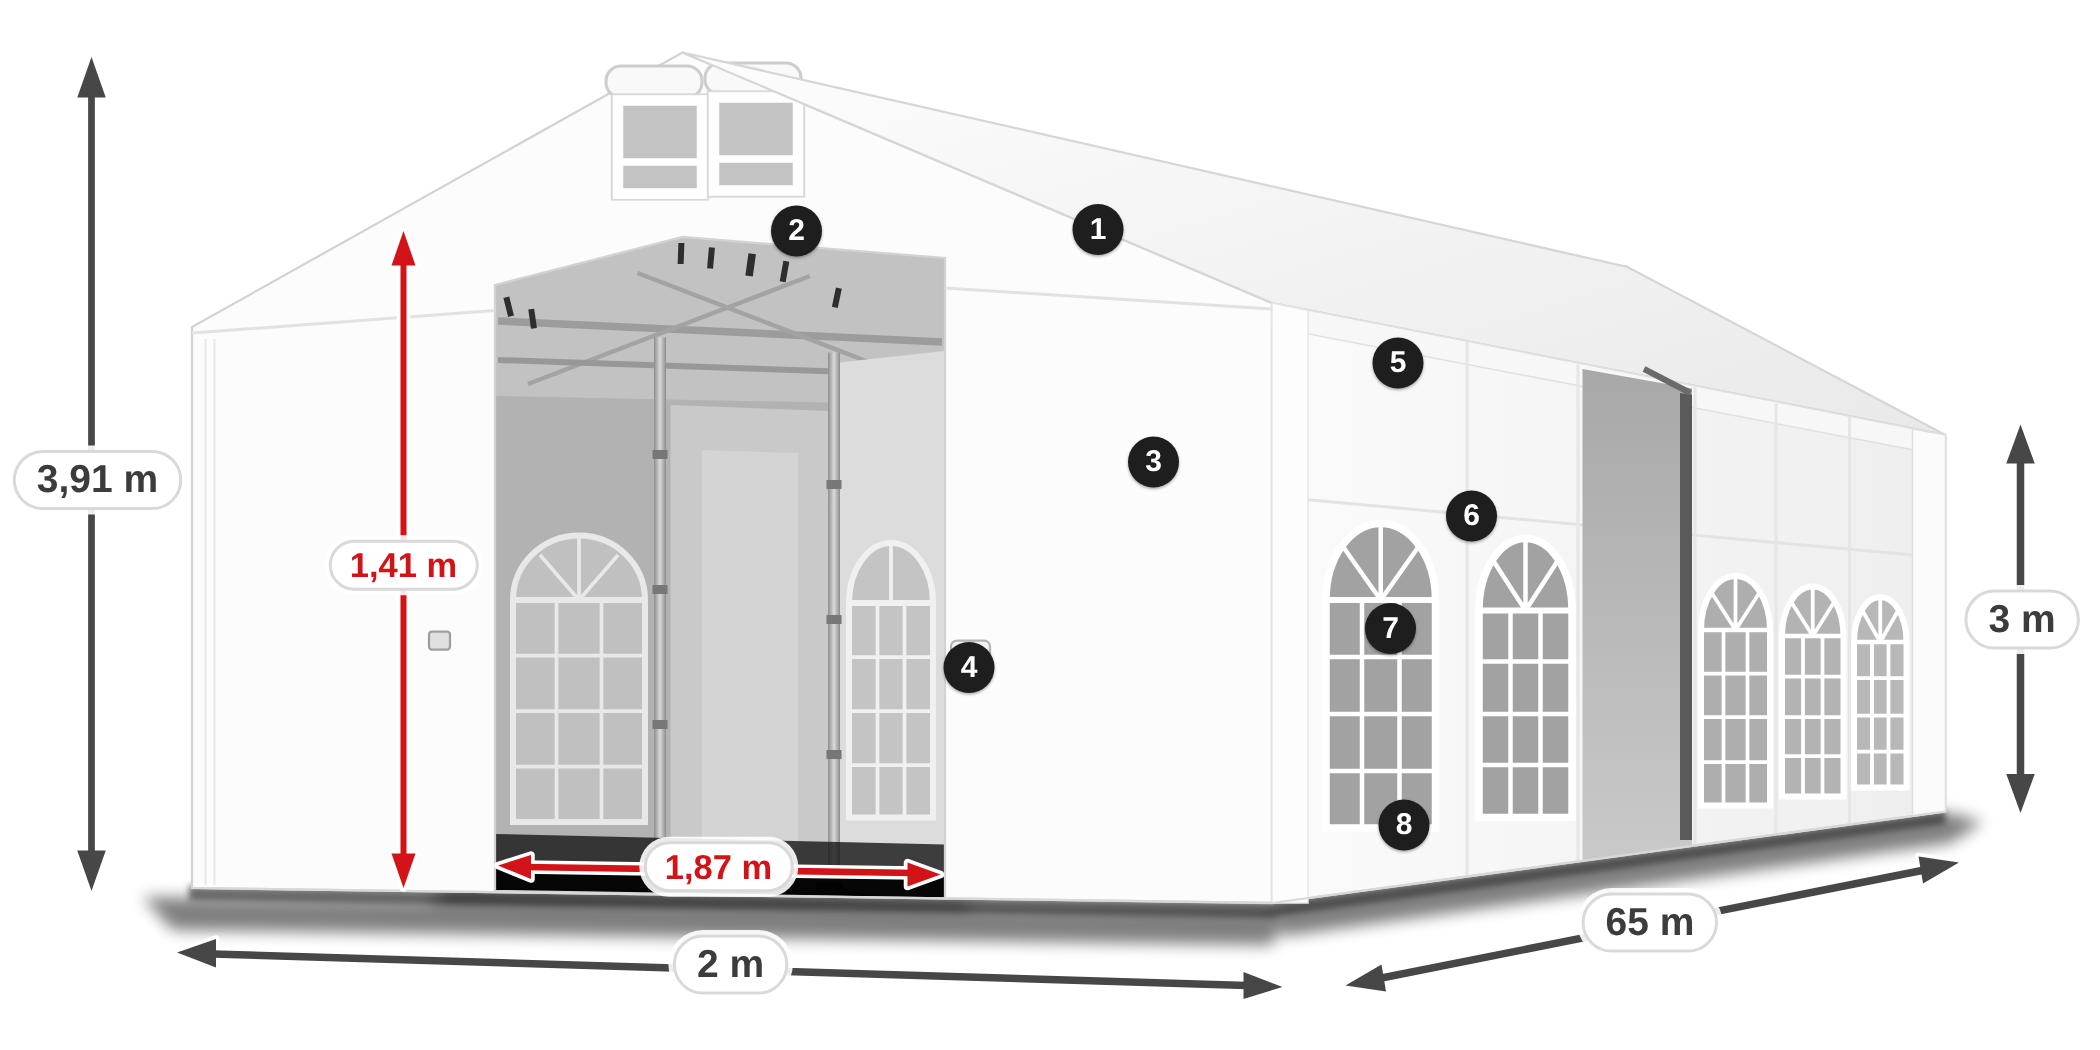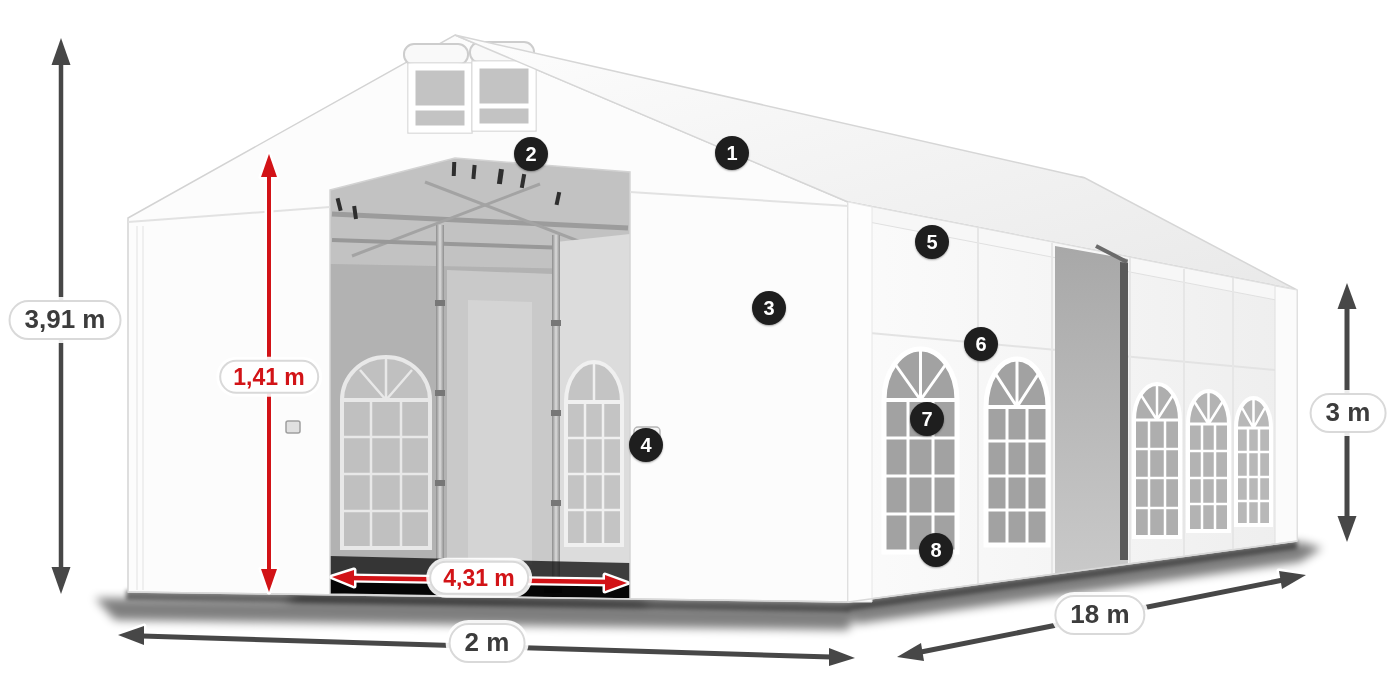--- a/index.html
+++ b/index.html
@@ -289,23 +289,23 @@
     <g fill="#474747">
       <path d="M1347,300 L1347,525" stroke="#474747" stroke-width="5"></path>
       <polygon points="1347,283 1337.5,309 1356.5,309"></polygon>
       <polygon points="1347,542 1337.5,516 1356.5,516"></polygon>
     </g>
   </g>
 </svg>
 
 <div class="dim-label" style="left:65px;top:320px;">3,91 m</div>
 <div class="dim-label red" style="left:269px;top:377px;">1,41 m</div>
-<div class="dim-label red" style="left:479px;top:578px;">4,31 m</div>
+<div class="dim-label red" style="left:479px;top:578px;">1,87 m</div>
 <div class="dim-label" style="left:487px;top:643px;">2 m</div>
-<div class="dim-label" style="left:1100px;top:615px;">18 m</div>
+<div class="dim-label" style="left:1100px;top:615px;">65 m</div>
 <div class="dim-label" style="left:1348px;top:413px;">3 m</div>
 
 <div class="badge" style="left:732px;top:153px;">1</div>
 <div class="badge" style="left:531px;top:154px;">2</div>
 <div class="badge" style="left:769px;top:308px;">3</div>
 <div class="badge" style="left:646px;top:445px;">4</div>
 <div class="badge" style="left:932px;top:242px;">5</div>
 <div class="badge" style="left:981px;top:344px;">6</div>
 <div class="badge" style="left:927px;top:419px;">7</div>
 <div class="badge" style="left:936px;top:550px;">8</div>

